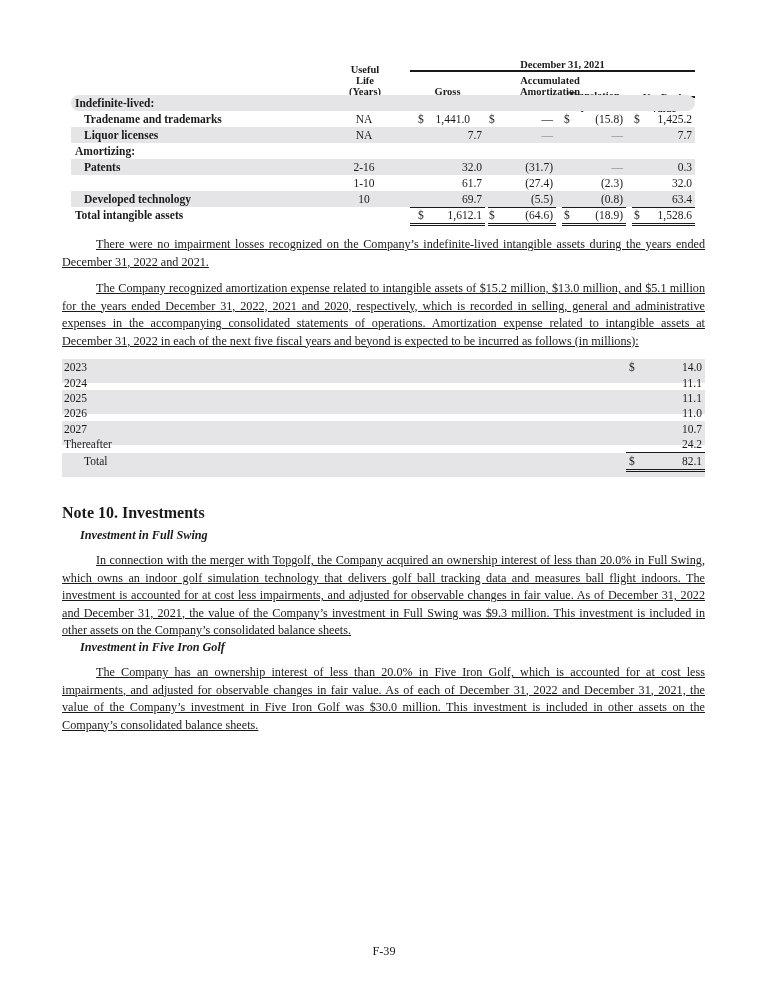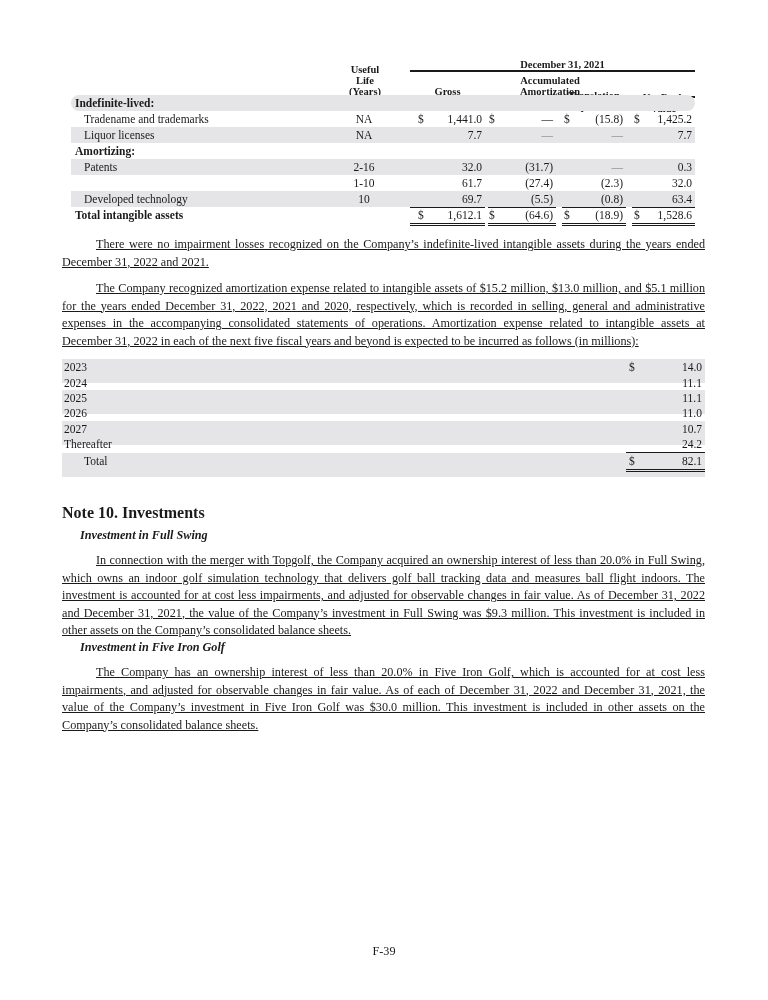--- a/index.html
+++ b/index.html
@@ -8,21 +8,21 @@
     font-family: "Liberation Serif", "DejaVu Serif", serif;
     color: #1a1a1a; font-size: 12px;
   }
   .abs { position: absolute; }
 
   
   .hdr { font-weight: bold; font-size: 10.5px; text-align: center; line-height: 11px; }
   .rule { position: absolute; height: 0; border-top: 2px solid #1a1a1a; }
   .row { position: absolute; left: 71px; width: 624px; height: 16px; line-height: 16px; font-size: 11.5px; }
   .row.shade { background: #e5e5e7; }
-  .row .lbl { position: absolute; left: 13px; white-space: nowrap; }
+  .row .lbl { position: absolute; left: 13px; white-space: nowrap; font-weight: bold; }
   .row .lbl.bold { left: 4px; font-weight: bold; }
   .row .c { position: absolute; text-align: right; white-space: nowrap; }
   .row .ctr { position: absolute; text-align: center; white-space: nowrap; }
   .row .dol { position: absolute; white-space: nowrap; }
 
   
   .para {
     position: absolute; left: 62px; width: 643px;
     font-size: 12.2px; line-height: 17.5px; text-align: justify; text-decoration: underline;
   }
@@ -74,21 +74,21 @@
   <div class="rule" style="left:632px;top:96px;width:63px;"></div>
 
   <div class="row shade" style="top:95px;border-radius:8px;">
     <span class="lbl bold">Indefinite-lived:</span>
   </div>
 
   <div class="row" style="top:111px;">
     <span class="lbl">Tradename and trademarks</span>
     <span class="ctr" style="left:256px;width:74px;">NA</span>
     <span class="dol" style="left:347px;">$</span>
-    <span class="c" style="right:213px;">1,441.0</span>
+    <span class="c" style="right:225px;">1,441.0</span>
     <span class="dol" style="left:418px;">$</span>
     <span class="c" style="right:142px;">—</span>
     <span class="dol" style="left:493px;">$</span>
     <span class="c" style="right:72px;">(15.8)</span>
     <span class="dol" style="left:563px;">$</span>
     <span class="c" style="right:3px;">1,425.2</span>
   </div>
 
   <div class="row shade" style="top:127px;">
     <span class="lbl">Liquor licenses</span>

